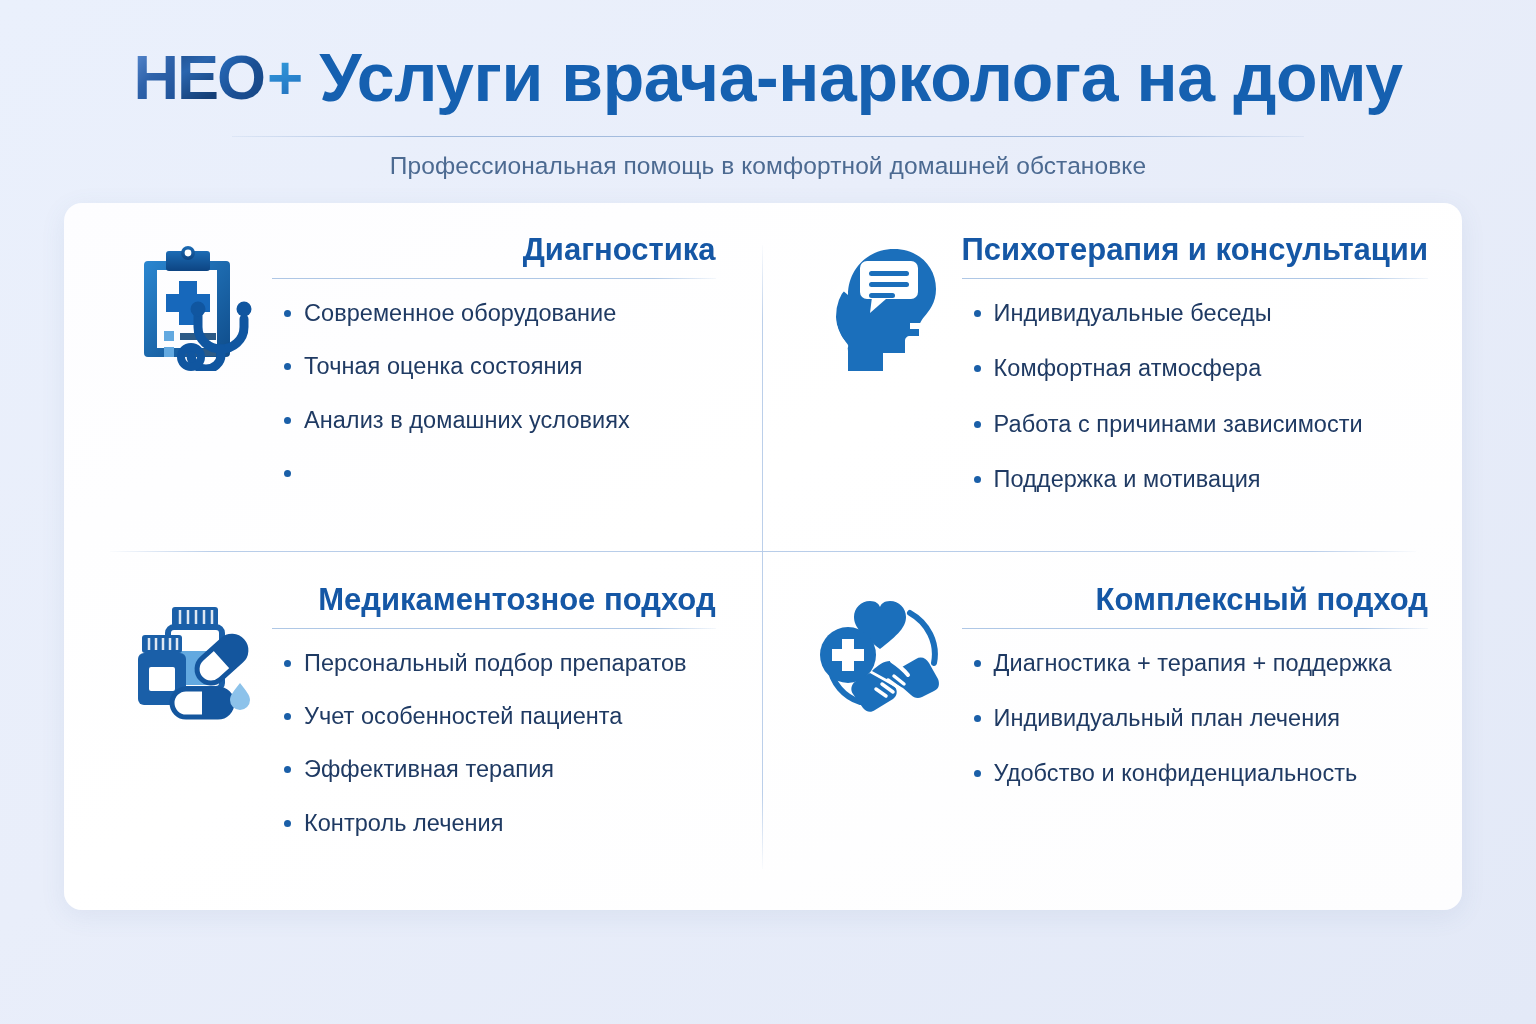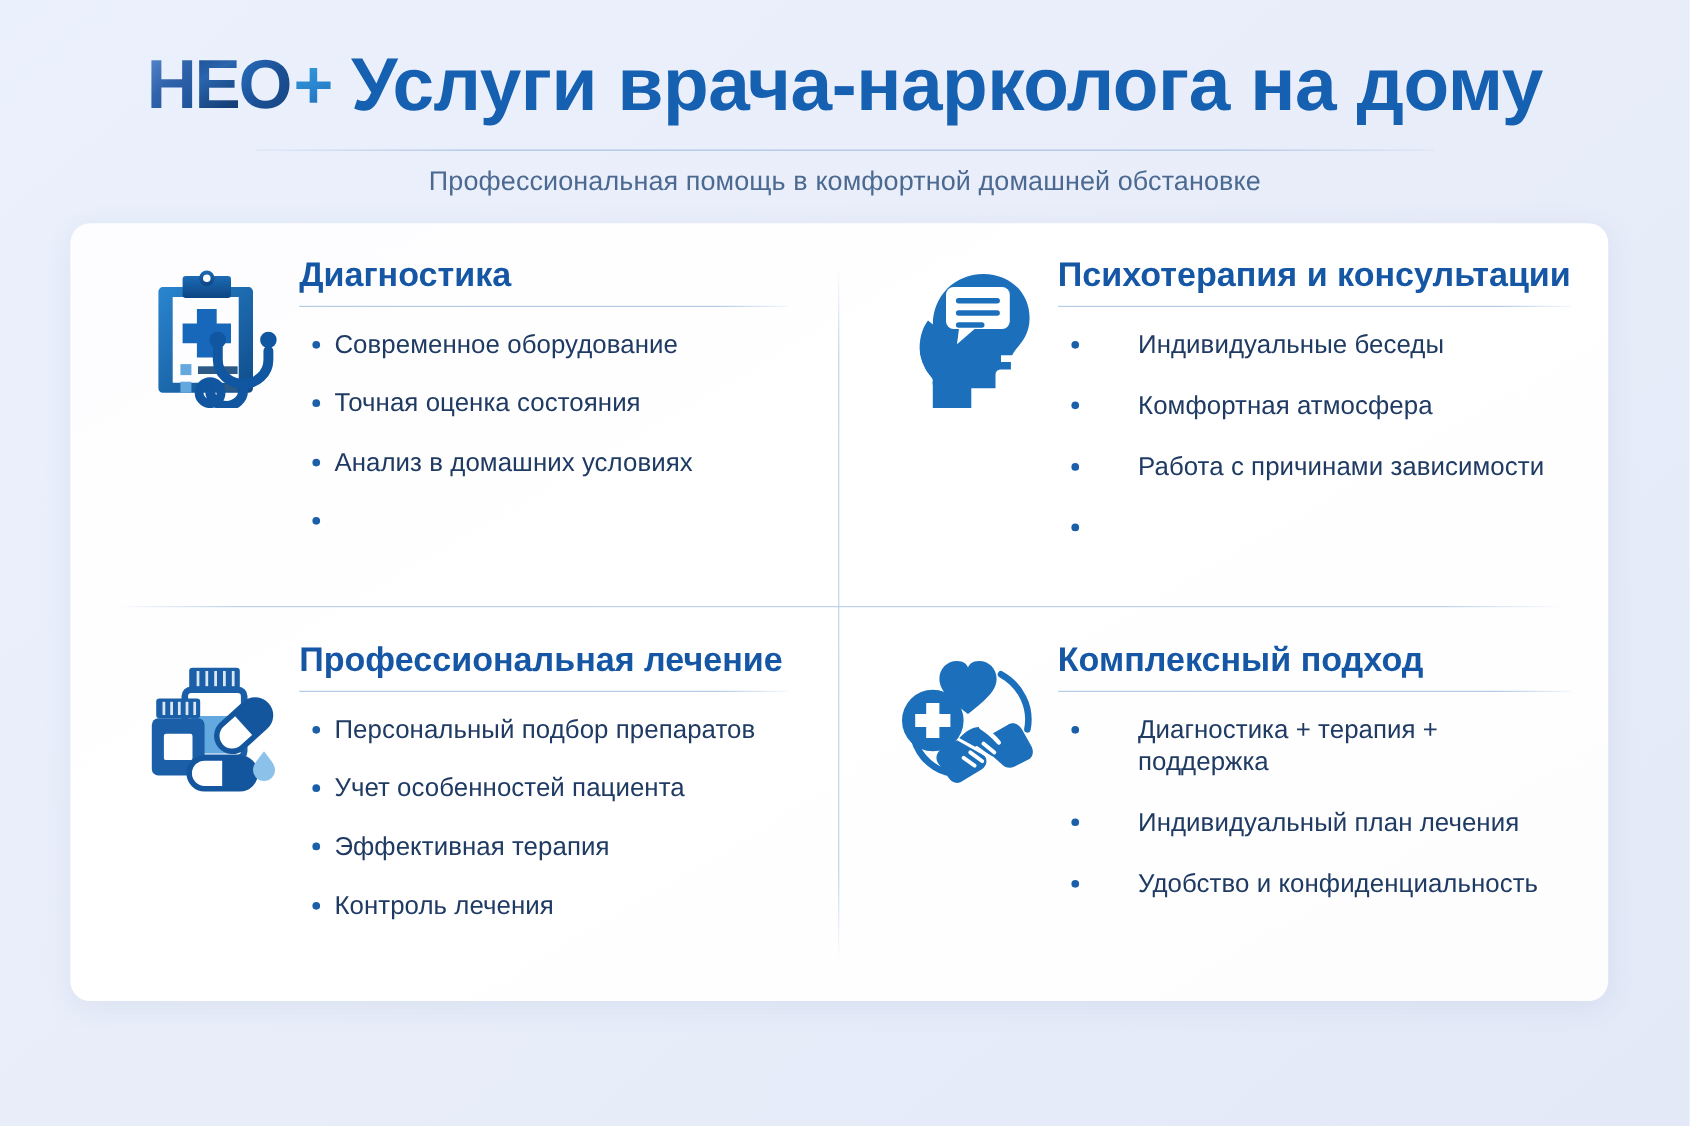--- a/index.html
+++ b/index.html
@@ -137,20 +137,21 @@
     width: 1306px;
     height: 1px;
     background: linear-gradient(to right, rgba(180,202,232,0.05), rgba(180,202,232,0.95) 8%, rgba(180,202,232,0.95) 92%, rgba(180,202,232,0.05));
   }
 
   .card {
     display: flex;
     align-items: flex-start;
     padding: 30px 34px 20px 52px;
     box-sizing: border-box;
+    text-align: right;
   }
   .card-r2 { padding-top: 26px; }
 
   .card-icon {
     flex: 0 0 auto;
     width: 150px;
     height: 150px;
     display: flex;
     align-items: flex-start;
     justify-content: center;
@@ -194,21 +195,21 @@
   .card-list li:last-child { margin-bottom: 0; }
   .bullet {
     flex: 0 0 auto;
     width: 7px;
     height: 7px;
     border-radius: 50%;
     background: #1a5fa8;
     margin: 11px 13px 0 0;
   }
   
-  .col-right .card-list li { margin-bottom: 26px; gap: 41px; }
+  .col-right .card-list li { margin-bottom: 26px; }
   .col-right .card-body { padding-left: 10px; }
 </style>
 </head>
 <body>
 
 <div class="page">
 
   <div class="header">
     <div class="header-row">
       <div class="logo">
@@ -317,20 +318,21 @@
             <li>
                 <span class="bullet"></span>
                 <span>Комфортная атмосфера</span>
               </li>
             <li>
                 <span class="bullet"></span>
                 <span>Работа с причинами зависимости</span>
               </li>
             <li>
                 <span class="bullet"></span>
+                <span>Поддержка и мотивация</span>
               </li>
           </ul>
         </div>
       </div>
 
       <div class="card col-left card-r2">
         <div class="card-icon">
           <svg width="126" height="132" viewBox="0 0 126 132" aria-hidden="true">
 
             <rect x="44" y="18" width="46" height="20" rx="3" fill="#1a5fa8"></rect>
@@ -362,21 +364,21 @@
 
             <g>
               <rect x="44" y="100" width="60" height="28" rx="14" fill="#ffffff" stroke="#14569e" stroke-width="5"></rect>
               <path d="M74 100 h16 a14 14 0 0 1 14 14 v0 a14 14 0 0 1 -14 14 h-16 z" fill="#14569e"></path>
             </g>
 
             <path d="M112 94 c6 8 10 12 10 17 a10 10 0 0 1 -20 0 c0 -5 4 -9 10 -17 z" fill="#8cc2ea"></path>
           </svg>
         </div>
         <div class="card-body">
-          <div class="card-heading">Профессиональная лечение</div>
+          <div class="card-heading">Медикаментозное подход</div>
           <div class="card-rule"></div>
           <ul class="card-list">
             <li>
                 <span class="bullet"></span>
                 <span>Персональный подбор препаратов</span>
               </li>
             <li>
                 <span class="bullet"></span>
                 <span>Учет особенностей пациента</span>
               </li>

